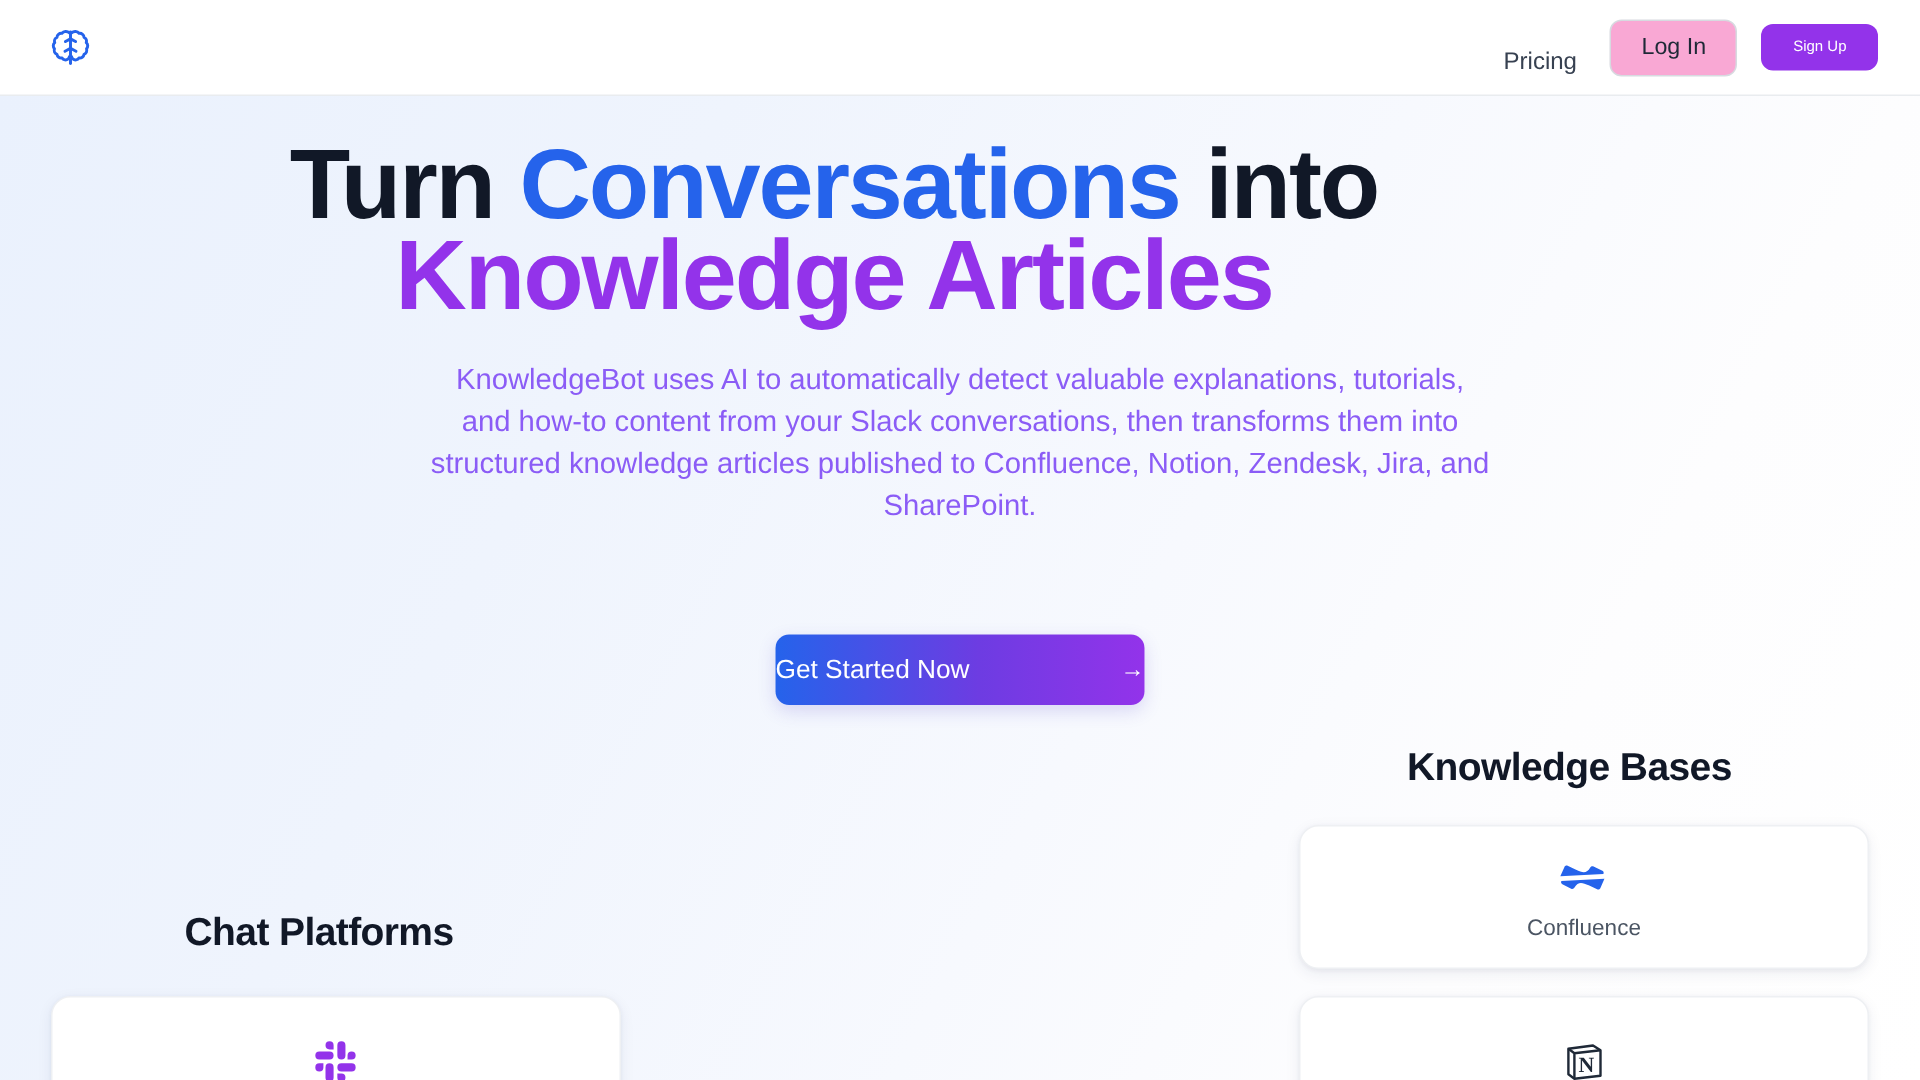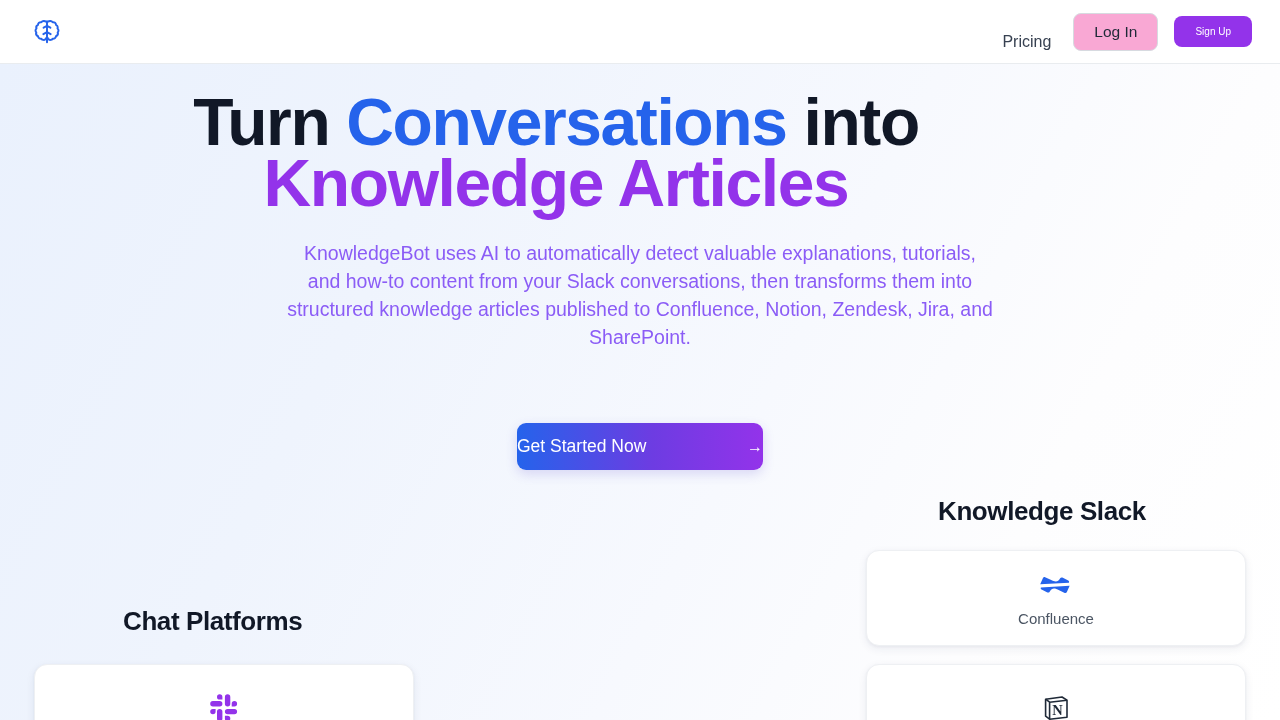--- a/index.html
+++ b/index.html
@@ -234,21 +234,21 @@
     <span class="line l2 hl-purple">Knowledge Articles</span>
   </h1>
 
   <p id="hero-sub">KnowledgeBot uses AI to automatically detect valuable explanations, tutorials, and how-to content from your Slack conversations, then transforms them into structured knowledge articles published to Confluence, Notion, Zendesk, Jira, and SharePoint.</p>
 
   <button id="cta-button">
     <span>Get Started Now</span>
     <span class="cta-arrow">→</span>
   </button>
 
-  <h2 id="heading-knowledge-bases" class="col-heading">Knowledge Slack</h2>
+  <h2 id="heading-knowledge-bases" class="col-heading">Knowledge Bases</h2>
 
   <h2 id="heading-chat-platforms" class="col-heading">Chat Platforms</h2>
 
   <div id="card-confluence" class="logo-card">
     <span>
       <svg class="card-logo" viewBox="0 0 32 32" aria-hidden="true">
         <path fill="#2563eb" d="M3.4 22.6c-0.5 0.8-0.2 1.9 0.7 2.3l6.4 3.2c0.9 0.4 1.9 0.1 2.4-0.8
                  c2.6-4.5 5.4-4.0 10.3-1.6l6.1 2.9c0.9 0.4 1.9 0 2.3-0.9l3.0-6.8" transform="translate(-2.2,-3.4) scale(0.92)"></path>
         <path fill="#2563eb" d="M28.6 9.4c0.5-0.8 0.2-1.9-0.7-2.3l-6.4-3.2c-0.9-0.4-1.9-0.1-2.4 0.8
                  c-2.6 4.5-5.4 4.0-10.3 1.6L2.7 3.4c-0.9-0.4-1.9 0-2.3 0.9l-3.0 6.8" transform="translate(2.6,4.0) scale(0.92)"></path>

